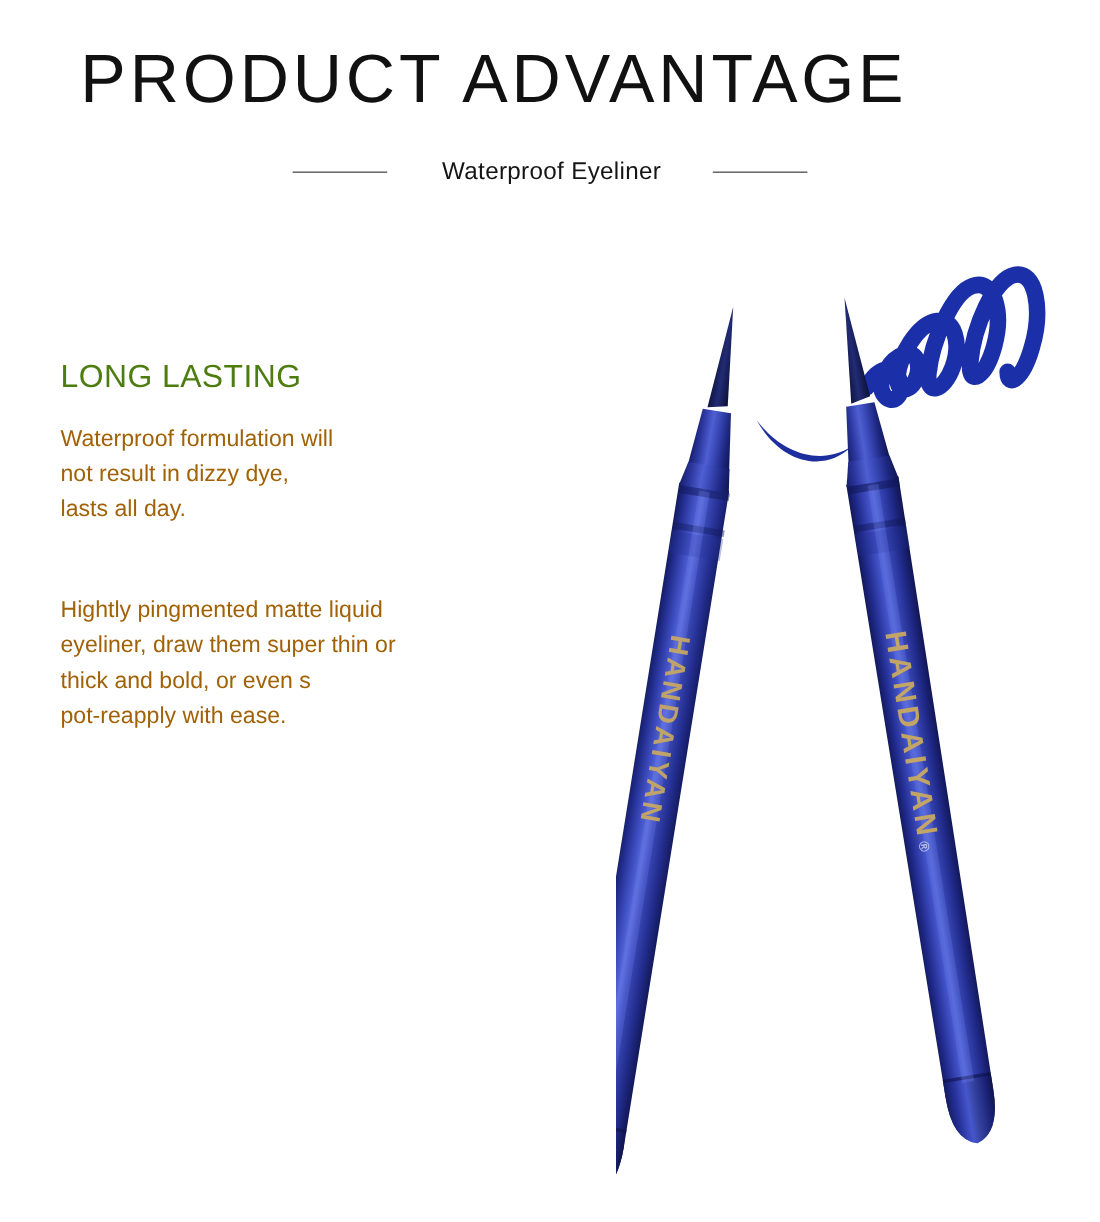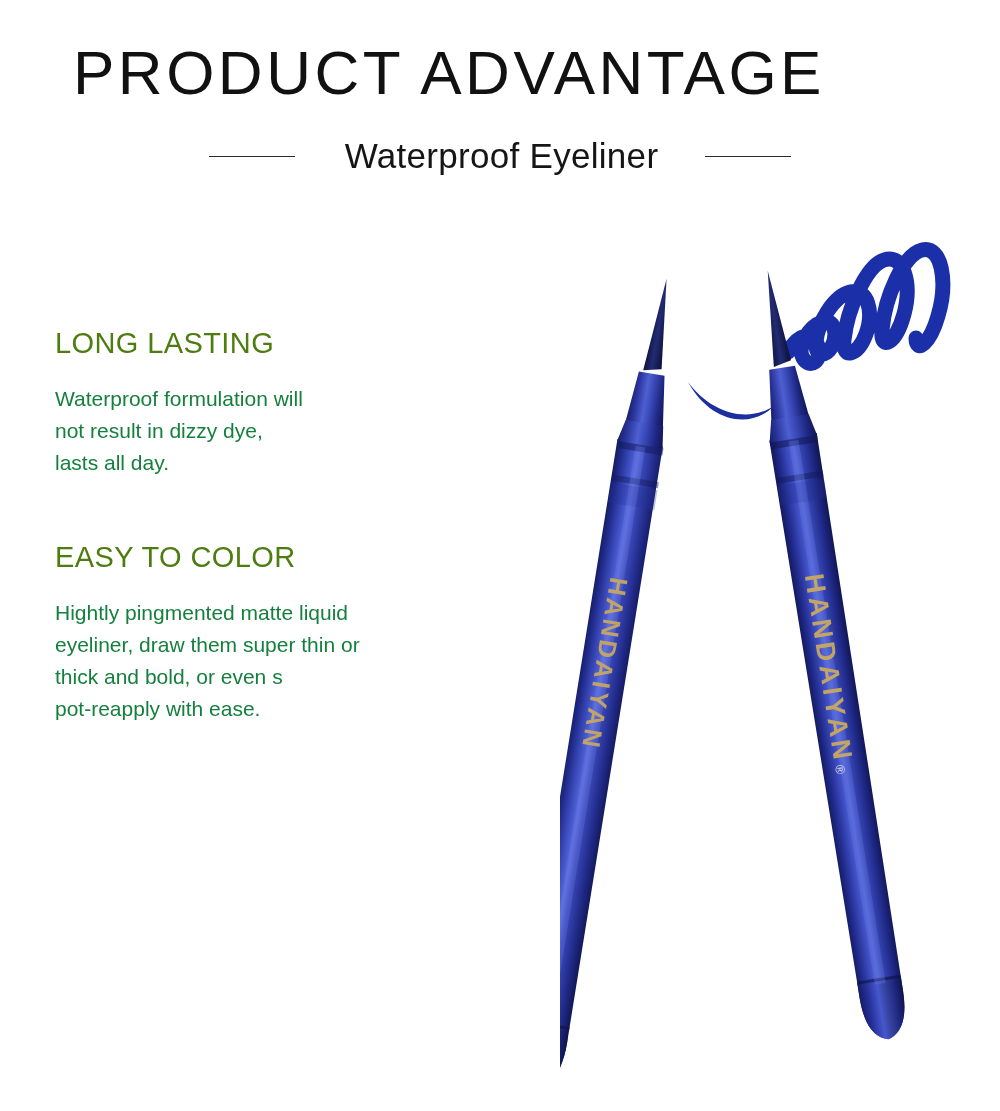--- a/index.html
+++ b/index.html
@@ -53,21 +53,21 @@
 
   .rule {
     height: 1px;
     background: #2b2b2b;
     flex: 0 0 auto;
   }
   #rule-left  { width: 86px; margin-right: 50px; }
   #rule-right { width: 86px; margin-left: 47px; }
 
   #subtitle {
-    font-size: 35px;
+    font-size: 22px;
     font-weight: 300;
     letter-spacing: 0.3px;
     color: #151515;
     line-height: 40px;
     white-space: nowrap;
   }
 
   
   #features {
     position: absolute;
@@ -86,21 +86,21 @@
     color: #4d7c0f;
     line-height: 36px;
     margin-bottom: 22px;
     white-space: nowrap;
   }
 
   .feature-body {
     font-size: 21px;
     font-weight: 400;
     line-height: 32px;
-    color: #15803d;
+    color: #a16207;
     white-space: pre-line;
   }
 
   .f1 { margin-bottom: 60px; }
   .f2 { margin-bottom: 58px; }
 
   
   #product {
     position: absolute;
     left: 560px;
@@ -128,21 +128,20 @@
 <div id="features">
 
   <div class="feature f1">
     <div class="feature-title">LONG LASTING</div>
     <div class="feature-body">Waterproof formulation will
 not result in dizzy dye,
 lasts all day.</div>
   </div>
 
   <div class="feature f2">
-    <div class="feature-title">EASY TO COLOR</div>
     <div class="feature-body">Hightly pingmented matte liquid
 eyeliner, draw them super thin or
 thick and bold, or even s
 pot-reapply with ease.</div>
   </div>
 
   <div class="feature">
   </div>
 
 </div>

